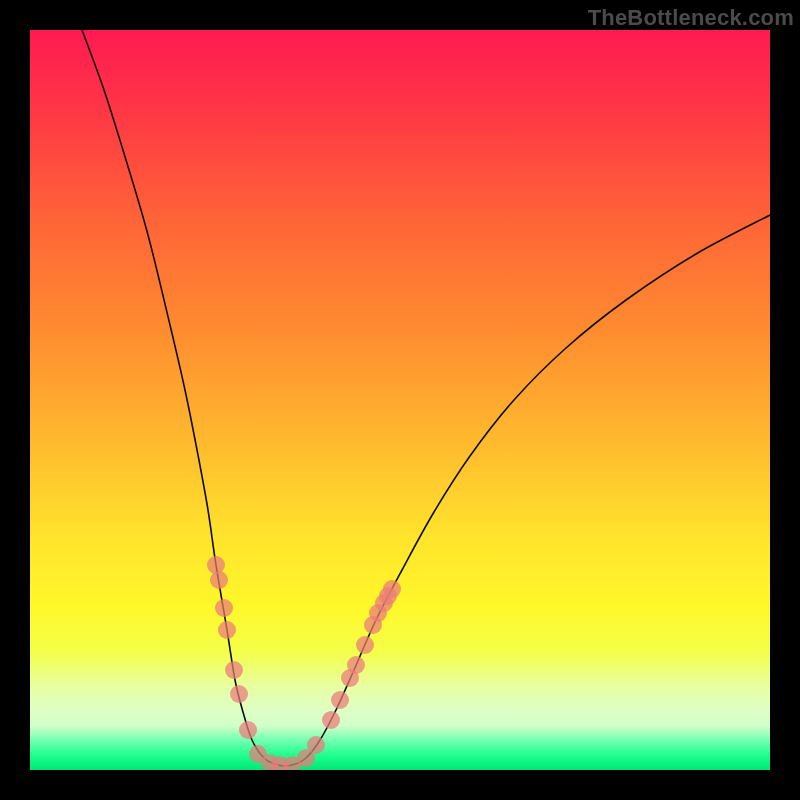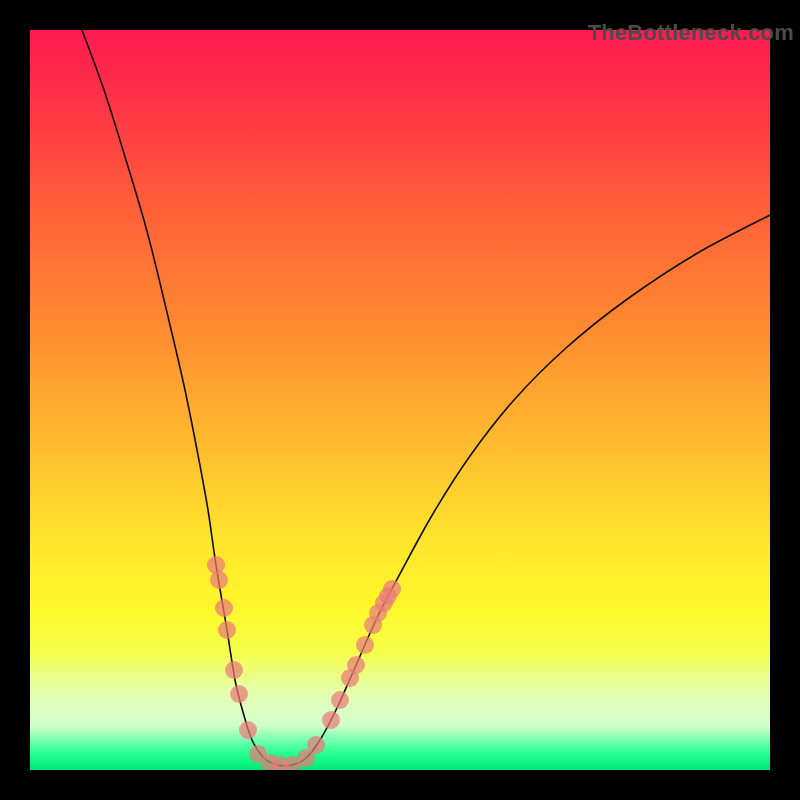--- a/index.html
+++ b/index.html
@@ -39,21 +39,21 @@
       #1fff8f 98%,
       #00e676 100%
     );
   }
   svg.overlay {
     position: absolute;
     inset: 0;
   }
   .watermark {
     position: absolute;
-    top: 20px;
+    top: 5px;
     right: 6px;
     color: #4b4b4b;
     font-size: 22px;
     font-weight: 600;
     letter-spacing: 0.2px;
     pointer-events: none;
   }
 </style>
 </head>
 <body>

